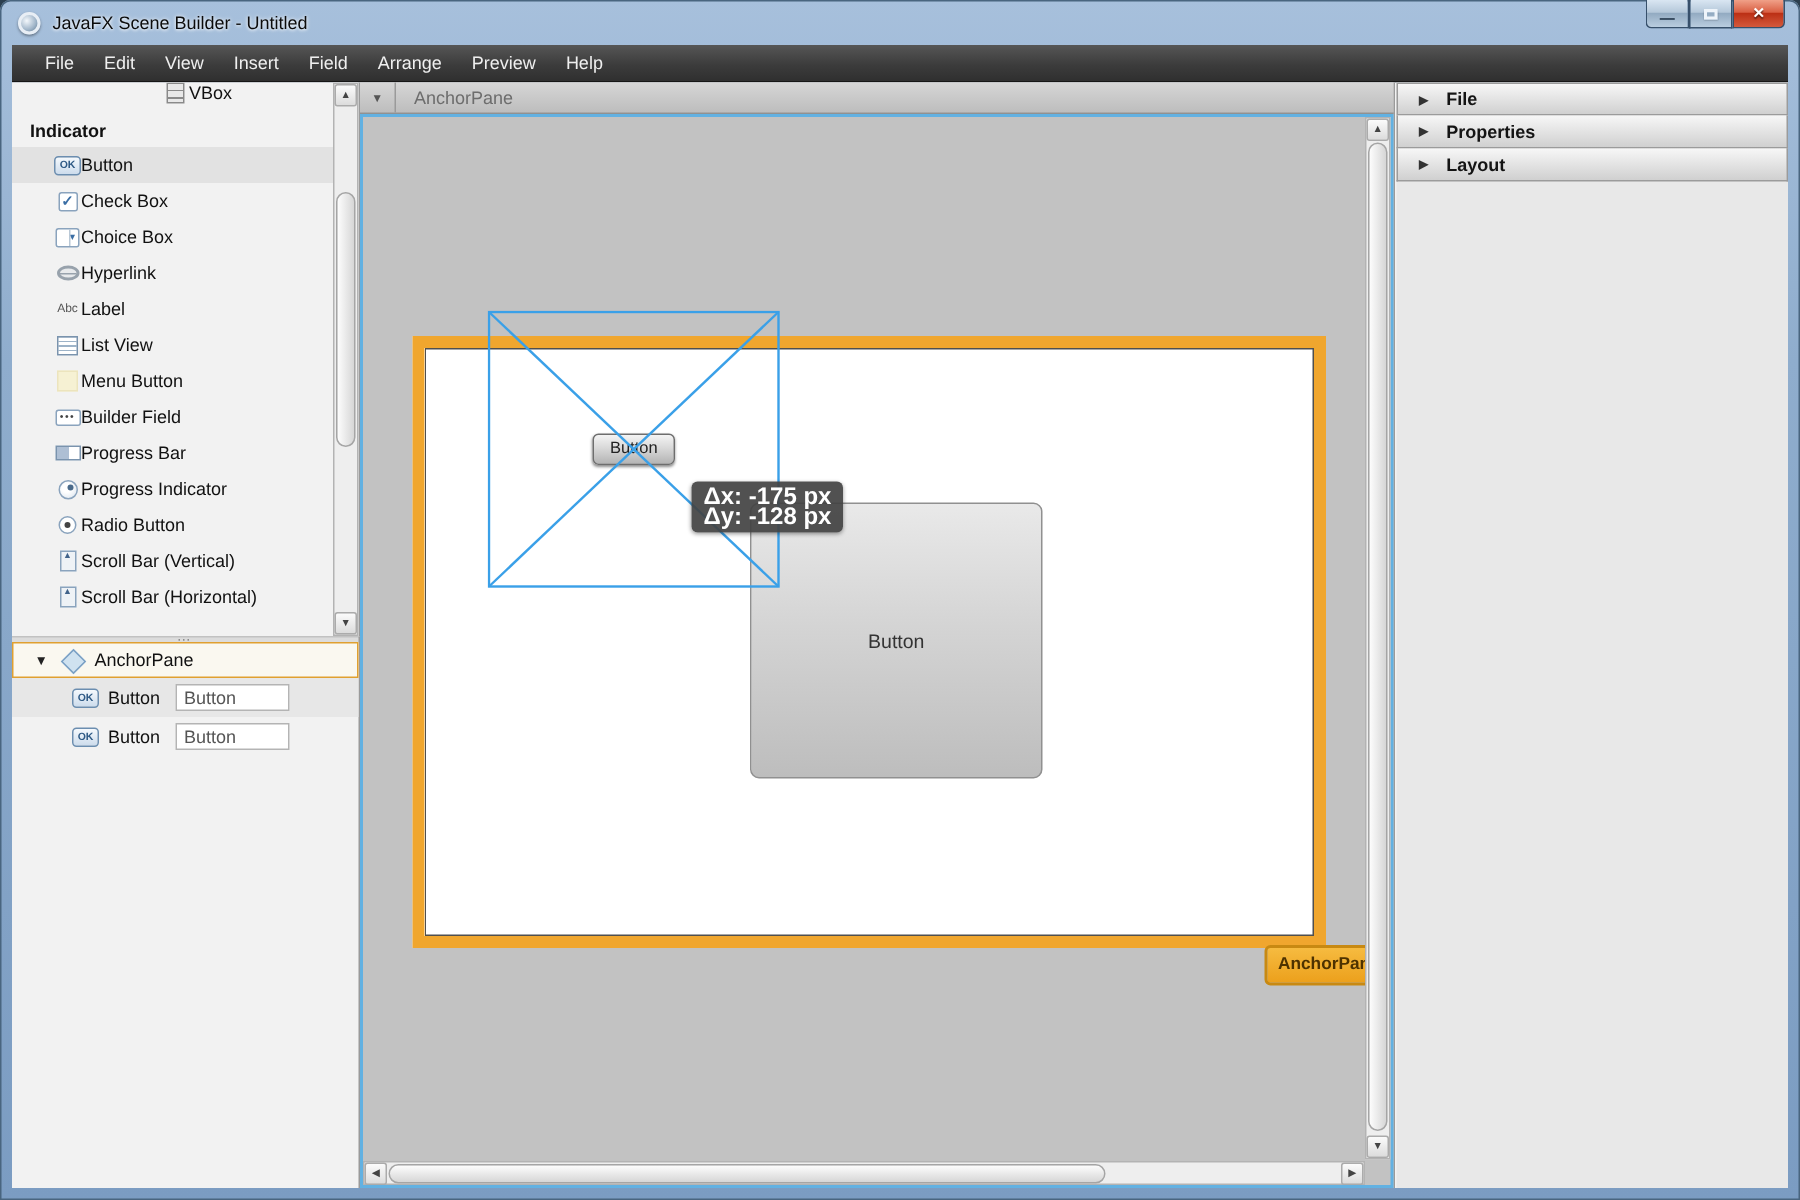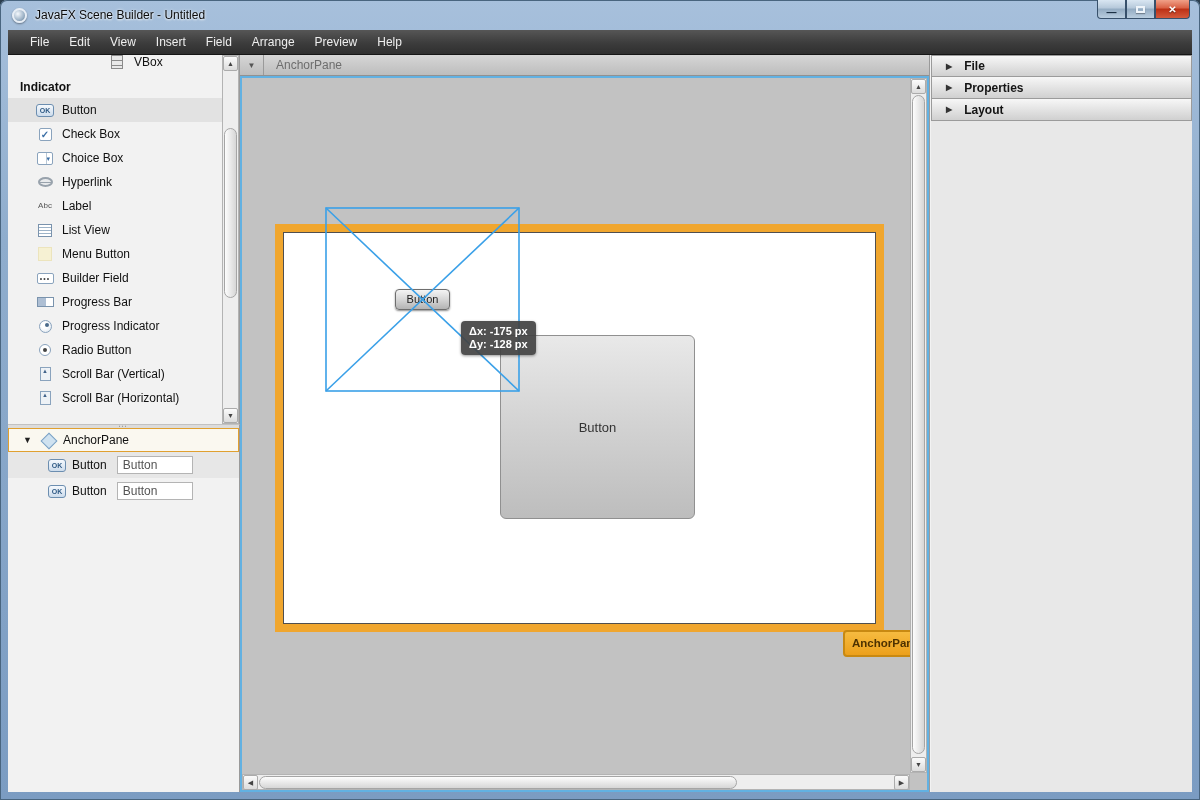--- a/index.html
+++ b/index.html
@@ -22,21 +22,21 @@
   
   #menubar { position:absolute; left:8px; top:30px; width:1184px; height:25px; display:flex; align-items:center; padding-left:12px;
              background:linear-gradient(180deg,#565656 0%,#3c3c3c 55%,#2f2f2f 100%); border-bottom:1px solid #161616; }
   .menu-item { color:#efefef; font-size:12px; padding:4px 10px; }
 
   
   #content { position:absolute; left:8px; top:55px; width:1184px; height:737px; background:#f2f2f2; }
 
   
   #library-panel { position:absolute; left:0; top:0; width:232px; height:369px; background:#f2f2f2; border-right:1px solid #9a9a9a; overflow:hidden; }
-  .lib-row { display:flex; align-items:center; height:24px; padding-left:28px; gap:8px; font-size:12px; color:#111; width:214px; }
+  .lib-row { display:flex; align-items:center; height:24px; padding-left:28px; font-size:12px; color:#111; width:214px; }
   .lib-row.selected { background:#e2e2e2; }
   .lib-row.partial { margin-top:-3px; height:20px; padding-left:100px; }
   #library-section-header { font-size:12px; font-weight:bold; color:#111; padding:8px 0 4px 12px; }
   .icw { width:18px; display:flex; justify-content:center; flex:none; }
 
   
   .ic { display:inline-block; position:relative; flex:none; }
   .ic-ok { width:18px; height:13px; border:1px solid #6c8eb0; border-radius:3px; background:linear-gradient(#f5f9fd,#cddcec);
            color:#2f5a85; font-size:7px; font-weight:bold; line-height:12px; text-align:center; }
   .ic-check { width:13px; height:13px; border:1px solid #8aa3bd; border-radius:2px; background:#fff; color:#3a6ea5; font-size:10px; font-weight:bold; line-height:11px; text-align:center; }
@@ -90,21 +90,21 @@
   #big-button { position:absolute; left:258px; top:257px; width:195px; height:184px; border:1px solid #909090; border-radius:6px;
                 background:linear-gradient(180deg,#e9e9e9 0%,#d4d4d4 45%,#bdbdbd 100%); display:flex; align-items:center; justify-content:center;
                 font-size:13px; color:#333; z-index:2; }
   #anchorpane-tag { position:absolute; left:601px; top:552px; width:76px; height:27px; background:linear-gradient(#f6bb40,#eca01c); border:2px solid #c88912; border-radius:4px;
                    font-size:11.5px; font-weight:bold; color:#4e3200; line-height:23px; padding-left:7px; overflow:hidden; white-space:nowrap; z-index:3; }
   #drag-overlay { position:absolute; left:83px; top:129px; width:195px; height:185px; z-index:7; }
   #dragged-button { position:absolute; left:153px; top:211px; width:55px; height:21px; border:1px solid #6e6e6e; border-radius:4px;
                     background:linear-gradient(180deg,#f4f4f4 0%,#d9d9d9 45%,#b4b4b4 100%); box-shadow:0 1px 2px rgba(0,0,0,.45);
                     font-size:11px; color:#222; text-align:center; line-height:19px; z-index:6; }
   #drag-tooltip { position:absolute; left:219px; top:243px; background:rgba(66,66,66,.92); border-radius:4px; padding:4px 8px;
-                  color:#fff; font-size:11px; font-weight:bold; text-align:right; line-height:13px; z-index:8; box-shadow:0 1px 3px rgba(0,0,0,.4); }
+                  color:#fff; font-size:16px; font-weight:bold; text-align:right; line-height:13px; z-index:8; box-shadow:0 1px 3px rgba(0,0,0,.4); }
   #canvas-vscroll { right:0; top:0; width:17px; height:695px; z-index:10; }
   #canvas-hscroll { left:0; bottom:0; right:17px; height:16px; z-index:10; }
 
   
   #inspector-panel { position:absolute; left:923px; top:0; width:261px; height:737px; background:#e8e8e8; }
   .insp-header { height:22px; display:flex; align-items:center; gap:12px; padding-left:14px; background:linear-gradient(#f7f7f7,#d0d0d0);
                  border:1px solid #9b9b9b; border-top:none; font-size:12px; font-weight:bold; color:#141414; }
   .insp-header:first-child { border-top:1px solid #9b9b9b; }
   .insp-arrow { font-size:8px; color:#333; }
 </style>

